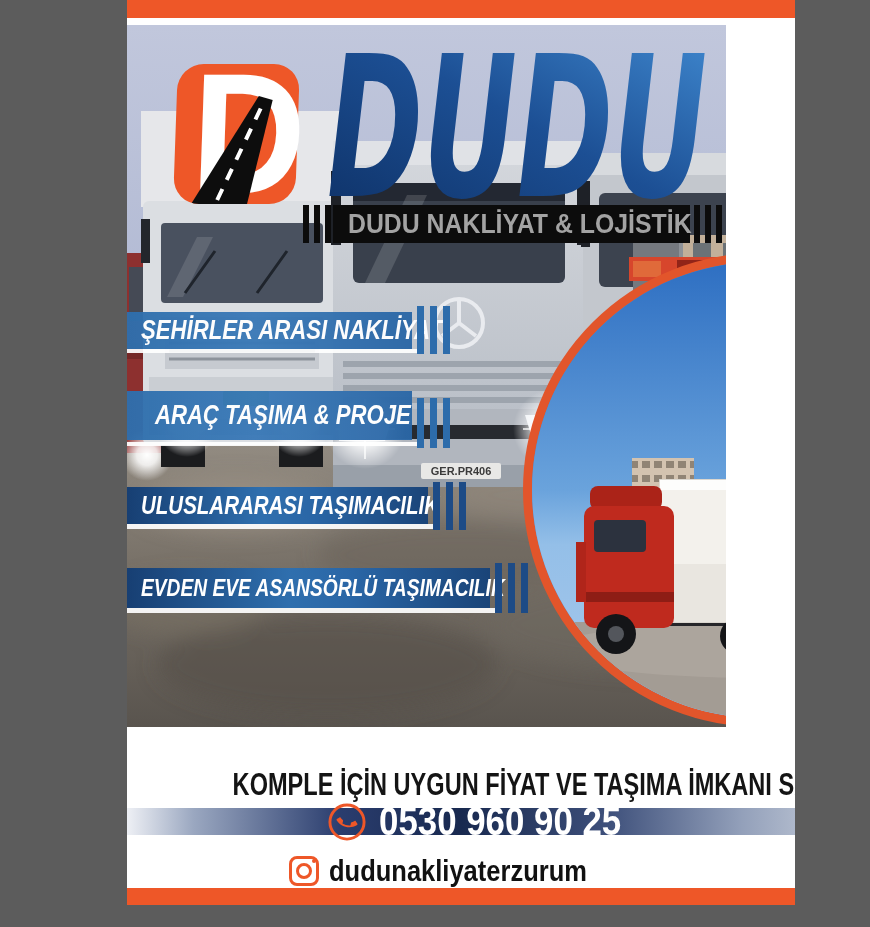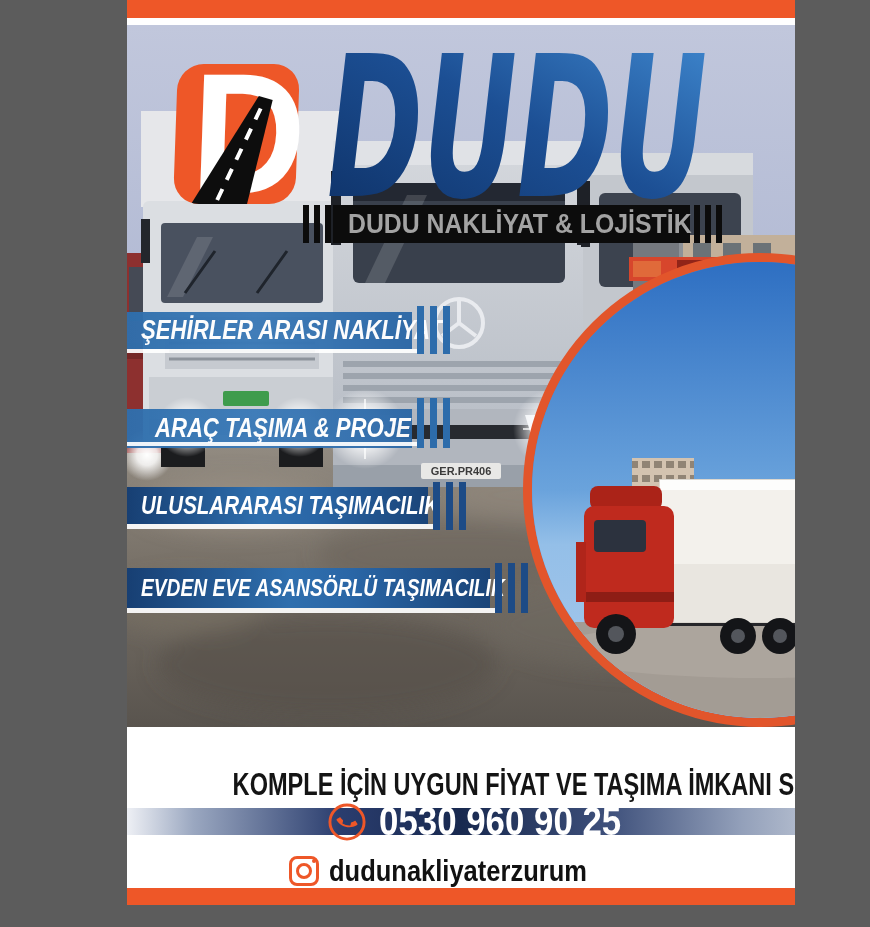--- a/index.html
+++ b/index.html
@@ -12,21 +12,21 @@
   }
   .flyer{
     position:absolute;left:127px;top:0;width:668px;height:905px;
     background:#ffffff;overflow:hidden;
   }
   .abs{position:absolute;}
   
   .strip-top{left:0;top:0;width:668px;height:18px;background:#ee5728;}
   .strip-bottom{left:0;top:888px;width:668px;height:17px;background:#ee5728;}
   
-  .photo-area{left:0;top:25px;width:668px;height:702px;overflow:hidden;background:#b6bdd6;}
+  .photo-area{left:0;top:25px;width:599px;height:702px;overflow:hidden;background:#b6bdd6;}
   .photo-svg{position:absolute;left:0;top:0;}
   
   .circle-inset{
     position:absolute;left:396px;top:228px;width:474px;height:474px;
     border:9px solid #e2552b;border-radius:50%;box-sizing:border-box;
     overflow:hidden;background:#4a86cc;
   }
   
   .logo{left:45px;top:62px;width:132px;height:146px;}
   .wordmark{left:198px;top:52px;width:392px;height:152px;}
@@ -47,21 +47,21 @@
   
   .banner{
     left:0;color:#fff;font-style:italic;font-weight:800;
     display:flex;align-items:center;padding-left:14px;box-sizing:border-box;
     white-space:nowrap;
   }
   .banner .cond{transform:scaleX(0.82);transform-origin:left center;}
   .banner.light{background:linear-gradient(90deg,#2f6fad 0%,#3b7ab8 45%,#2b67a6 100%);opacity:0.96;}
   .banner.dark{background:linear-gradient(90deg,#173f73 0%,#2f6fae 45%,#2a66a6 62%,#1a4478 100%);}
   .b1{top:312px;width:285px;height:37px;font-size:27px;}
-  .b2{top:409px;width:285px;height:39px;font-size:27px;padding-left:28px;}
+  .b2{top:391px;width:285px;height:49px;font-size:27px;padding-left:28px;}
   .b3{top:487px;width:301px;height:37px;font-size:25px;}
   .b4{top:568px;width:363px;height:40px;font-size:24px;}
   .b4 .cond{transform:scaleX(0.8);}
   .banner-underline{background:rgba(255,255,255,0.92);height:4px;left:0;}
   .u1{top:349px;width:292px;}
   .u2{top:442px;width:292px;}
   .u3{top:524px;width:308px;height:5px;}
   .u4{top:608px;width:370px;height:5px;}
   .bars-blue{
     width:34px;

